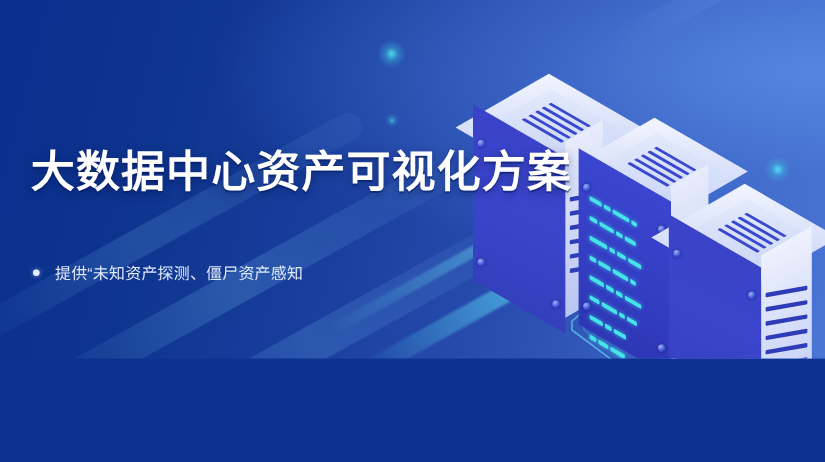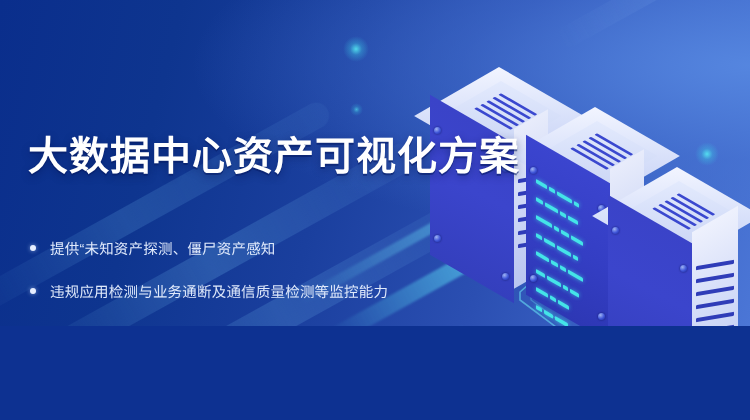--- a/index.html
+++ b/index.html
@@ -234,20 +234,16 @@
   <div class="content">
 
     <div class="title">大数据中心资产可视化方案</div>
 
 
     <div class="bullets">
       <div class="bullet">
         <span class="dot"></span>
         <span class="bullet-text">提供“未知资产探测、僵尸资产感知</span>
       </div>
-      <div class="bullet">
-        <span class="dot"></span>
-        <span class="bullet-text">违规应用检测与业务通断及通信质量检测等监控能力</span>
-      </div>
     </div>
 
   </div>
 </div>
 
 </body></html>

